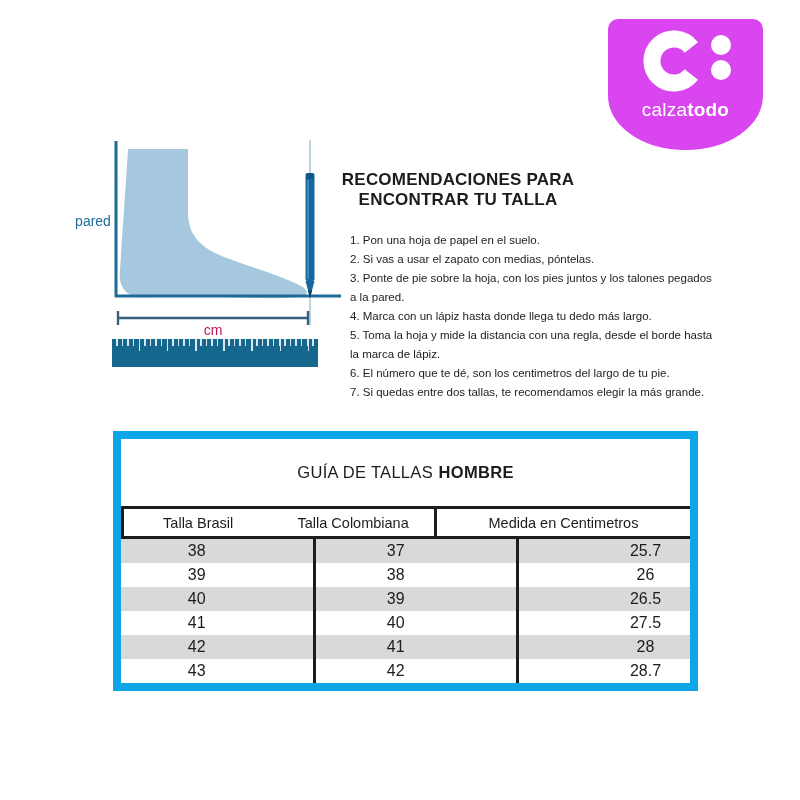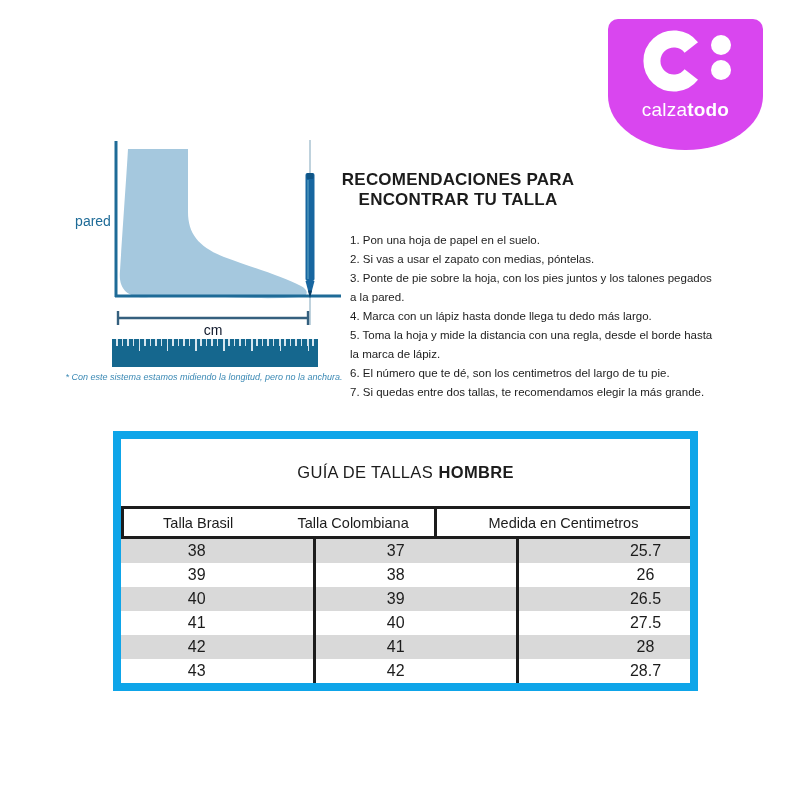--- a/index.html
+++ b/index.html
@@ -12,21 +12,21 @@
   .logo svg{position:absolute;left:0;top:0;}
   .logo-text{position:absolute;left:0;top:80px;width:100%;text-align:center;color:#fff;
              font-size:19px;letter-spacing:.2px;}
   .logo-text .b{font-weight:bold;}
 
   
   .illu{position:absolute;left:85px;top:135px;}
   .pared-label{position:absolute;left:70px;top:213px;width:46px;text-align:center;
                color:#1e6b97;font-size:14px;}
   .cm-label{position:absolute;left:118px;top:322px;width:190px;text-align:center;
-            color:#0f172a;font-size:14px;}
+            color:#be185d;font-size:14px;}
   .ruler{position:absolute;left:112px;top:339px;width:206px;height:28px;
          background-color:#15678e;
          background-image:
            repeating-linear-gradient(90deg, rgba(255,255,255,0) 0 4.2px, #d7e6ef 4.2px 5.6px),
            repeating-linear-gradient(90deg, rgba(255,255,255,0) 0 26.6px, #d7e6ef 26.6px 28.2px);
          background-size:100% 7px, 100% 12px;
          background-repeat:no-repeat;}
   .note{position:absolute;left:58px;top:372px;width:292px;text-align:center;
         color:#3b89b4;font-size:9px;font-style:italic;}
 
@@ -83,21 +83,20 @@
       <polygon points="223,155.5 227,155.5 225,163" fill="#0a3d63"></polygon>
     </g>
     <g stroke="#35607e" stroke-width="2.4">
       <line x1="33" y1="183" x2="223" y2="183"></line>
       <line x1="33" y1="176" x2="33" y2="190"></line>
       <line x1="223" y1="176" x2="223" y2="190"></line>
     </g>
   </svg>
   <div class="cm-label">cm</div>
   <div class="ruler"></div>
-  <div class="note">* Con este sistema estamos midiendo la longitud, pero no la anchura.</div>
 
   <div class="reco-title">
     <span>RECOMENDACIONES PARA</span><br>
     <span>ENCONTRAR TU TALLA</span>
   </div>
   <div class="steps">
     <p>1. Pon una hoja de papel en el suelo.</p>
     <p>2. Si vas a usar el zapato con medias, póntelas.</p>
     <p>3. Ponte de pie sobre la hoja, con los pies juntos y los talones pegados
 a la pared.</p>

